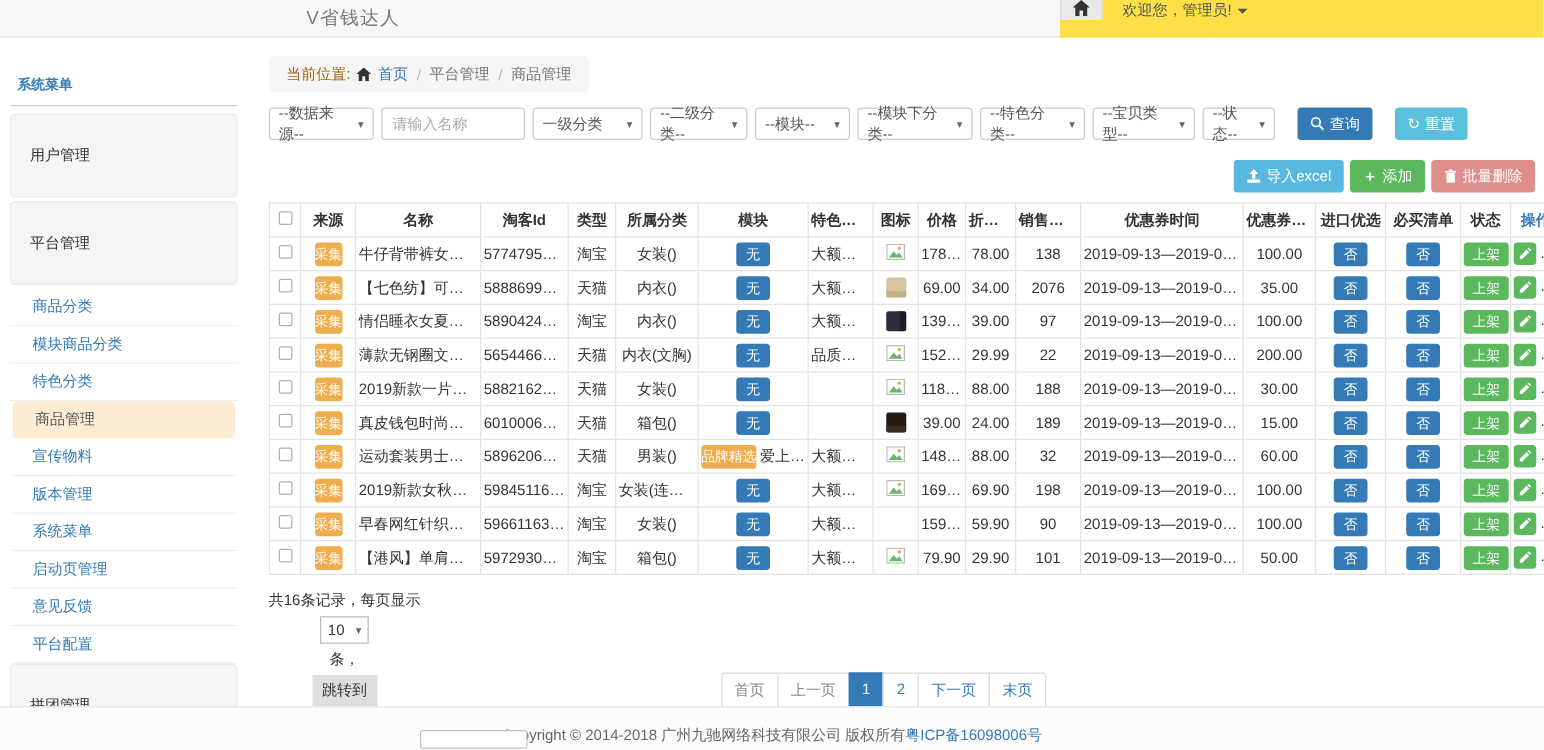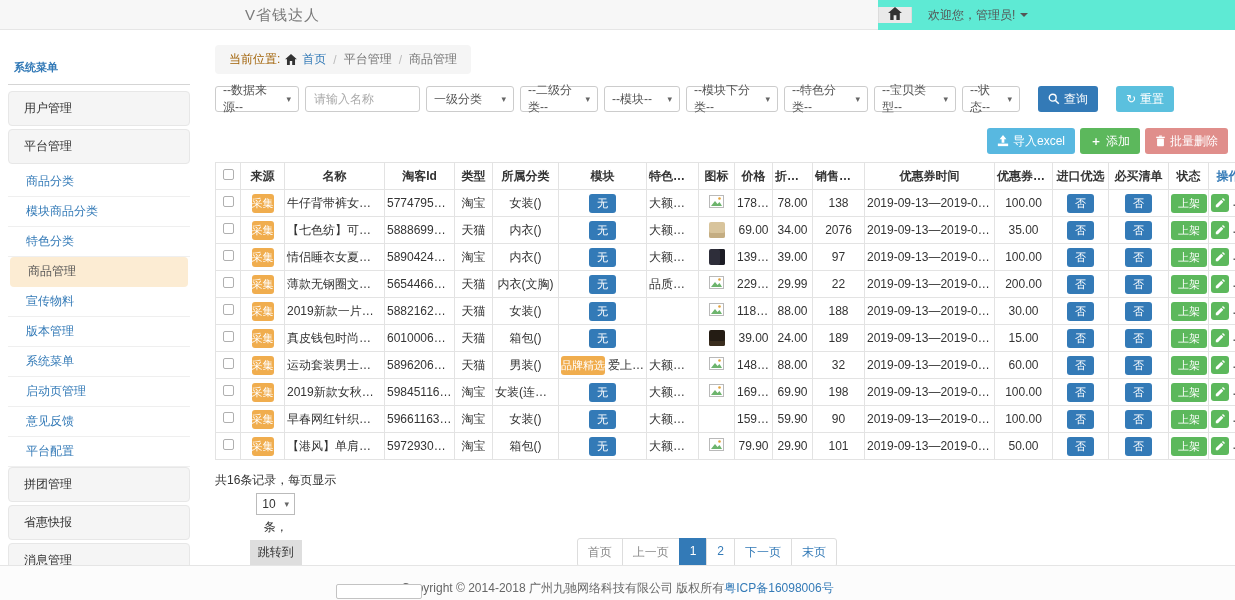--- a/index.html
+++ b/index.html
@@ -7,33 +7,33 @@
   body {
     width:1235px; height:600px; position:relative; overflow:hidden;
     font-family:"Liberation Sans","DejaVu Sans",sans-serif;
     font-size:12px; color:#333; background:#fff;
   }
   
   .topbar { position:absolute; top:0; left:0; right:0; height:30px;
     background:#f7f7f7; border-bottom:1px solid #e6e6e6; }
   .brand { position:absolute; left:245px; top:0; line-height:30px;
     font-size:15px; color:#7a7a7a; letter-spacing:1px; }
-  .topbar-right { position:absolute; left:878px; right:0; top:0; height:30px;
-    display:flex; align-items:center; background:#5eead4; }
+  .topbar-right { position:absolute; left:848px; right:0; top:0; height:30px;
+    display:flex; align-items:flex-start; background:#fde047; }
   .home-box { width:34px; display:flex; align-items:center; justify-content:center;
     background:#e9e9e9; border-left:1px solid #dcdcdc; border-right:1px solid #dcdcdc; cursor:pointer; }
   .welcome { display:flex; align-items:center; padding:0 16px; color:#555; cursor:pointer; }
   .caret { display:inline-block; margin-left:5px; border-top:4px solid #555;
     border-left:4px solid transparent; border-right:4px solid transparent; }
   
   .sidebar { position:absolute; left:8px; top:50px; width:182px; }
   .sidebar-title { color:#337ab7; font-weight:bold; font-size:11px;
     padding:10px 6px 9px; border-bottom:1px solid #d5d5d5; margin-bottom:6px; }
   .menu-section { margin-bottom:3px; background:#f5f5f5; border:1px solid #e7e7e7;
-    border-radius:4px; padding:8px 15px; color:#333; cursor:pointer; }
+    border-radius:4px; padding:24px 15px; color:#333; cursor:pointer; }
   .menu-sub { background:#fff; color:#337ab7; padding:6px 18px;
     border-bottom:1px solid #efefef; cursor:pointer; }
   .menu-sub.active { background:#fcecd3; color:#555; border-radius:4px;
     border-bottom-color:transparent; margin:0 2px; }
   
   .content { position:absolute; left:215px; top:45px; width:1013px; }
   .breadcrumb { display:inline-flex; align-items:center; gap:5px;
     background:#f5f5f5; border-radius:4px; padding:6px 14px; color:#777; }
   .breadcrumb .bc-label { color:#a16207; }
   .breadcrumb a { color:#337ab7; text-decoration:none; cursor:pointer; }
@@ -370,21 +370,21 @@
           <td>565446685867</td>
           <td>天猫</td>
           <td>内衣(文胸)</td>
           <td><span class="badge-blue">无</span></td>
           <td>品质优选</td>
           <td><span class="img-broken"><svg width="15" height="13" viewBox="0 0 15 13">
                 <rect x="0.5" y="0.5" width="14" height="12" fill="#fff" stroke="#b9b9b9"></rect>
                 <path d="M2 11 L6 6 L8.5 9 L10.5 7 L13 11 Z" fill="#6db46d"></path>
                 <circle cx="10.5" cy="3.5" r="1.3" fill="#e2a23c"></circle>
               </svg></span></td>
-          <td>229.99</td>
+          <td>152.34</td>
           <td>29.99</td>
           <td>22</td>
           <td>2019-09-13—2019-09-17</td>
           <td>200.00</td>
           <td><span class="badge-blue">否</span></td>
           <td><span class="badge-blue">否</span></td>
           <td><span class="btn-shelf">上架</span></td>
           <td><span class="op-btn op-edit">
               <svg width="10" height="10" viewBox="0 0 12 12">
                 <path fill="#fff" d="M1 8.5 L7.5 2 L10 4.5 L3.5 11 L1 11 Z"></path>

